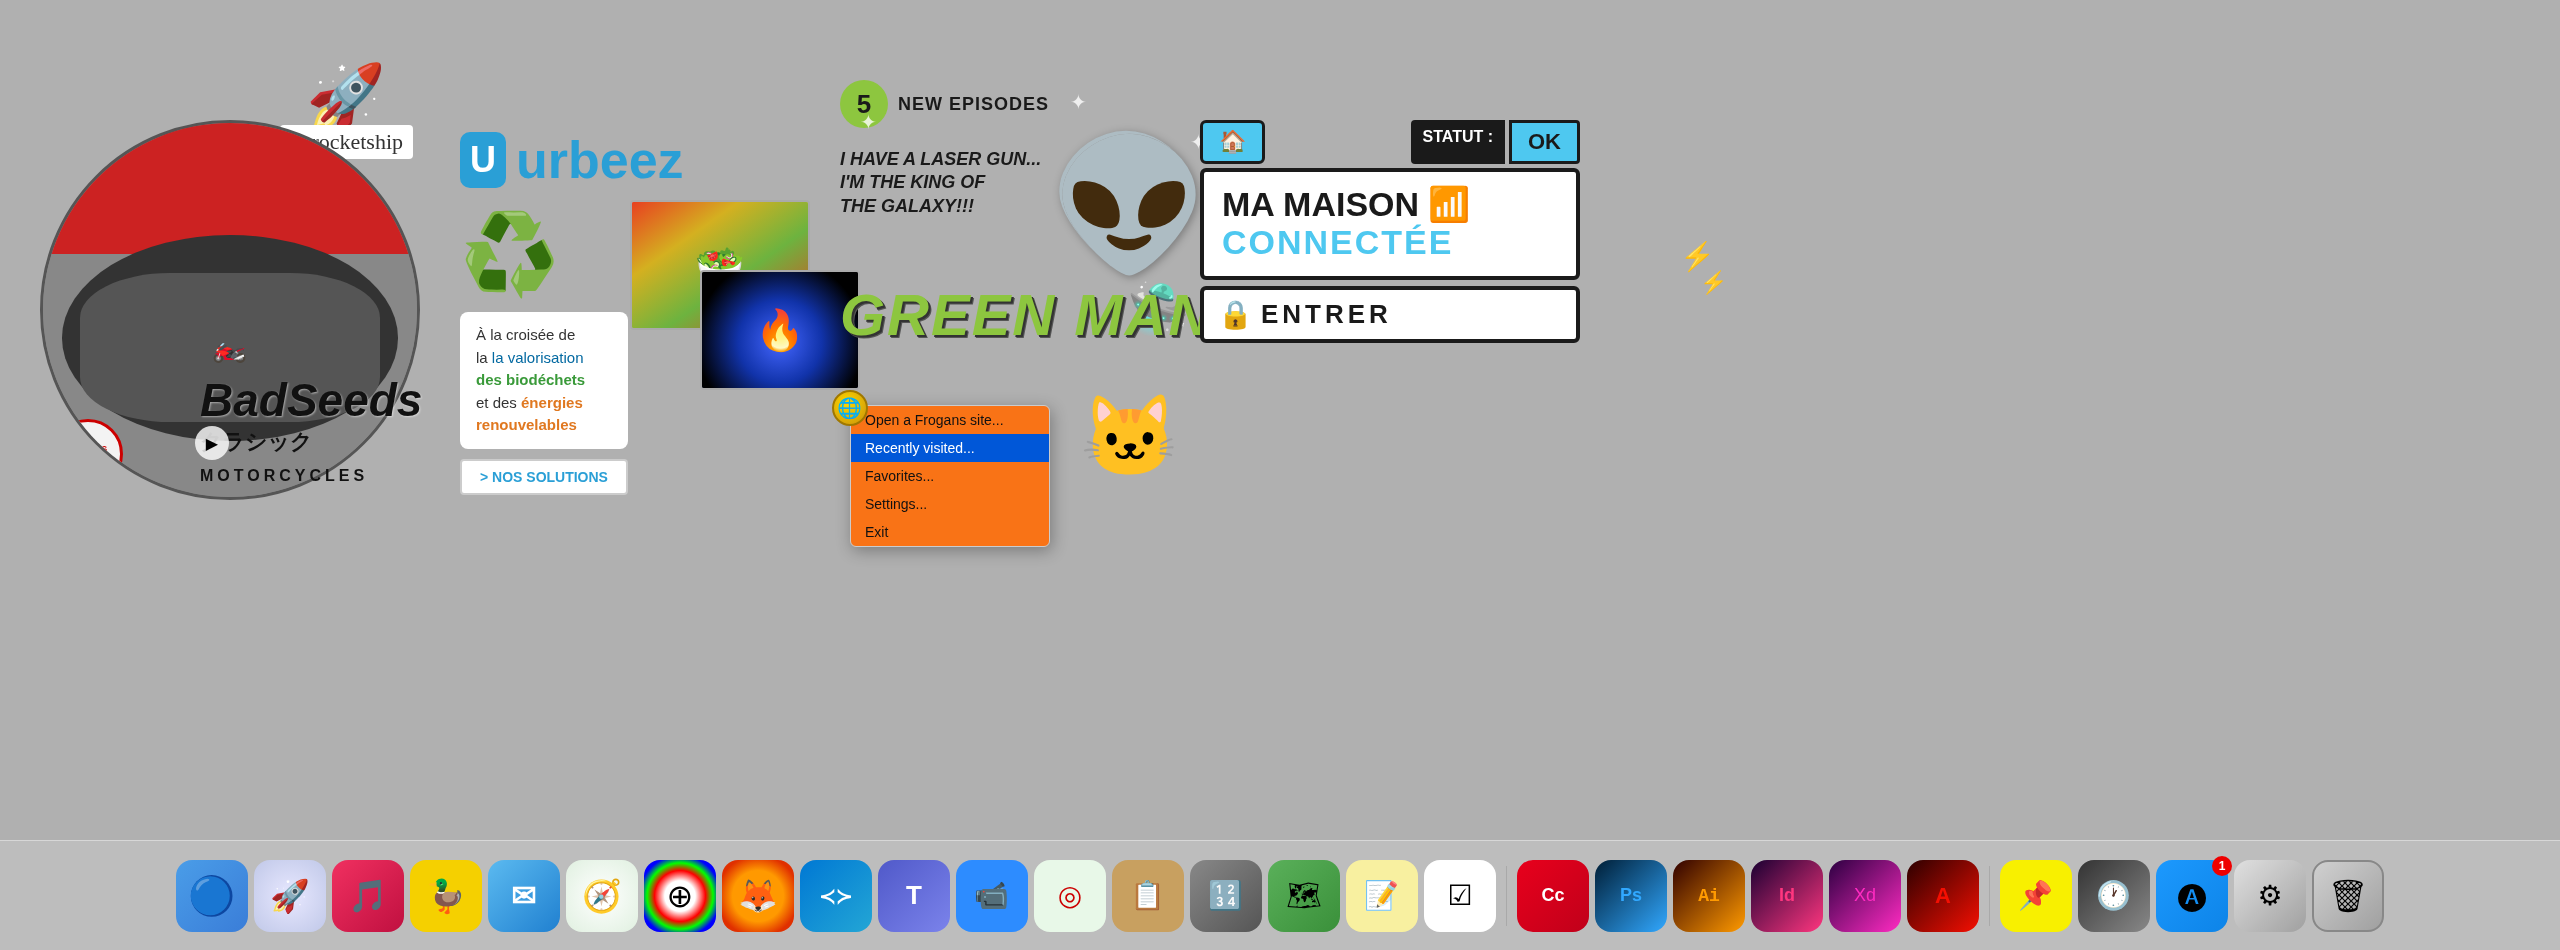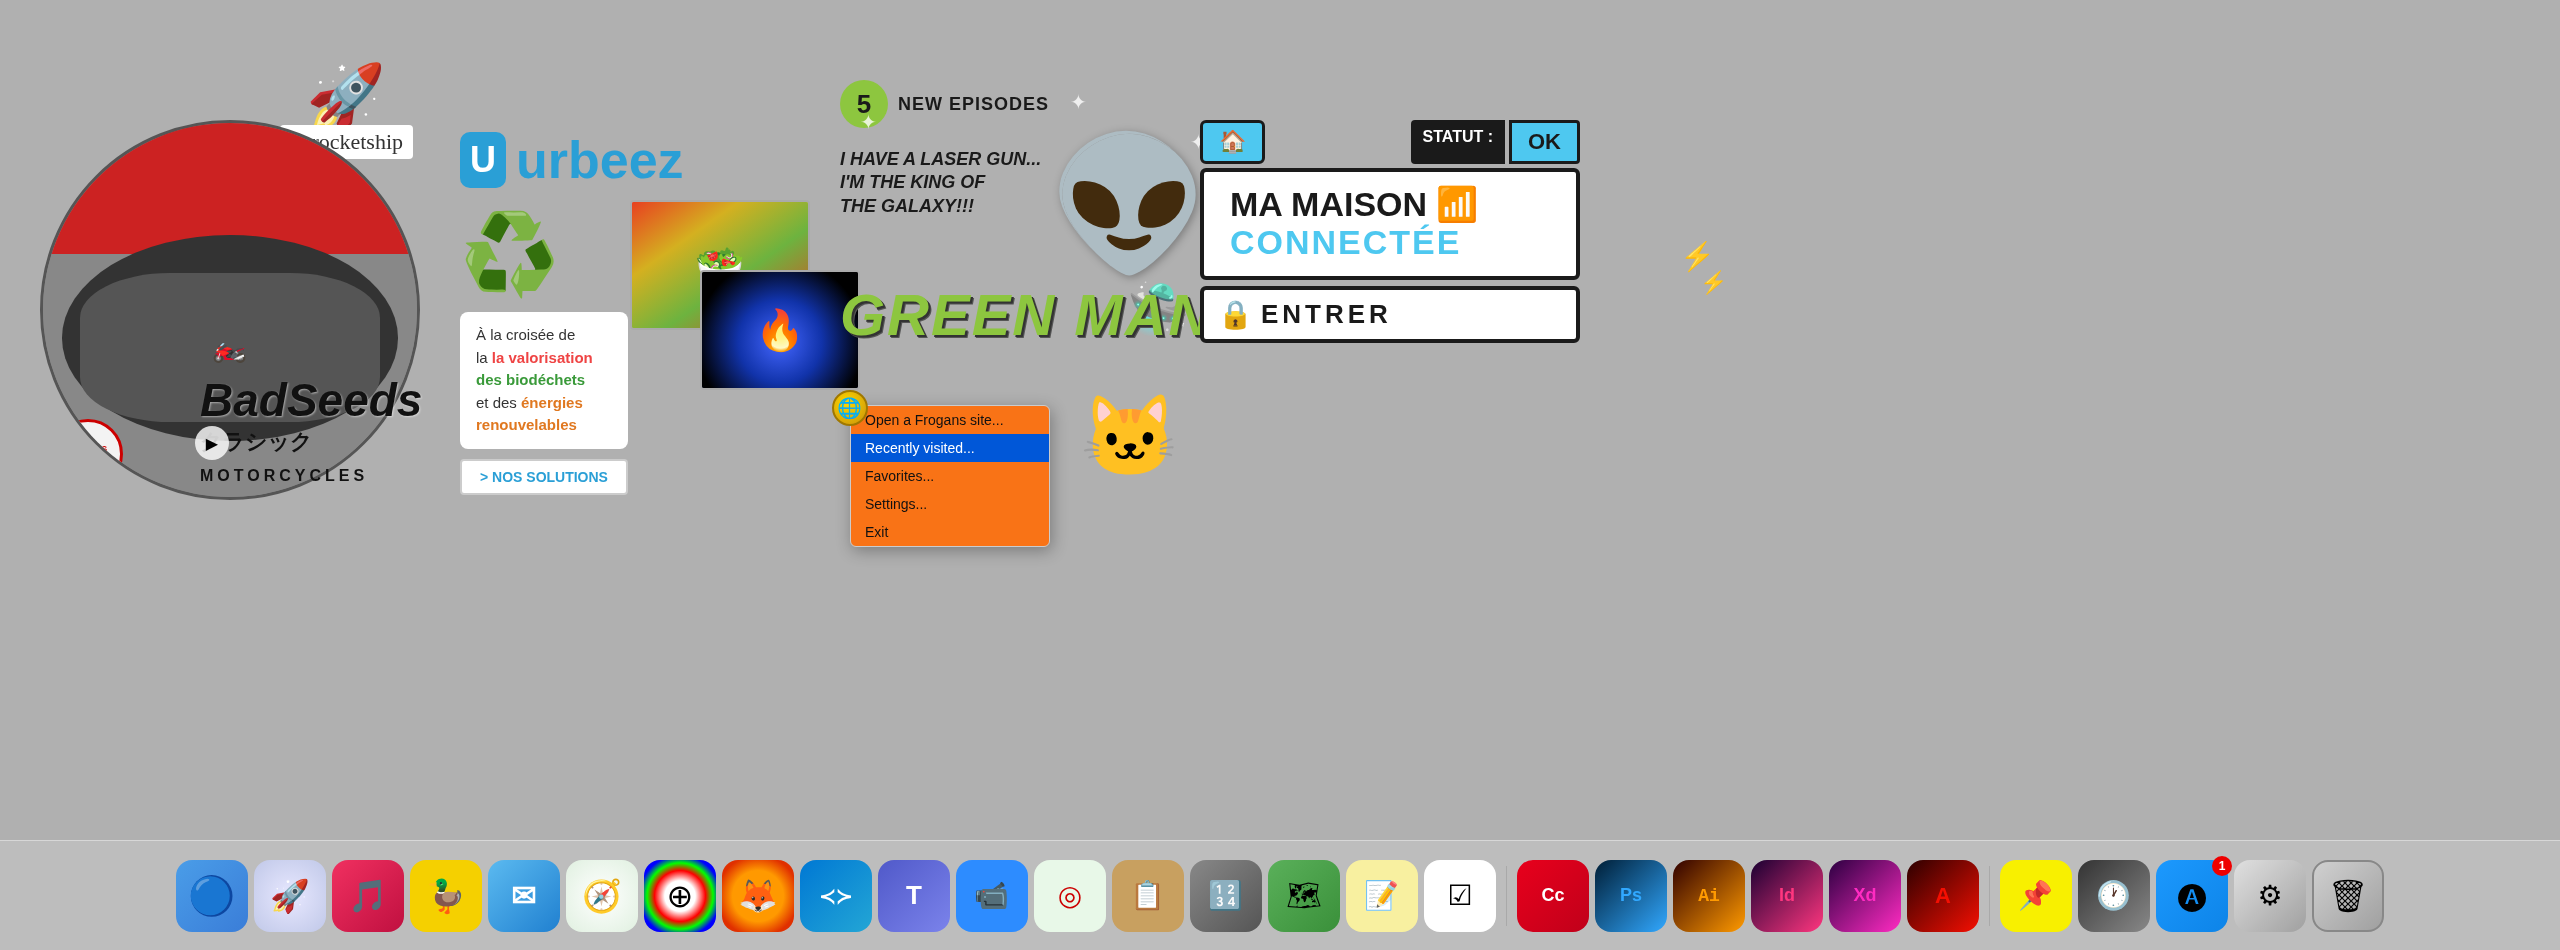--- a/index.html
+++ b/index.html
@@ -341,21 +341,21 @@
   <div style="position:absolute;top:130px;left:460px;">
     <div class="urbeez-logo">
       <div class="urbeez-u">U</div>
       <span style="color:#2a9fd6;font-size:52px;font-weight:900;">urbeez</span>
     </div>
     <div style="display:flex;align-items:flex-start;gap:8px;margin-top:8px;">
       <div>
         <div class="urbeez-recycle">♻️</div>
         <div class="urbeez-desc">
           <span>À la croisée de</span><br>
-          la <span class="highlight-green" style="color:#ef4444;font-weight:bold;">la valorisation</span><br>
+          la <span class="highlight-green" style="color:#0369a1;font-weight:normal;">la valorisation</span><br>
           <span style="color:#3a9a3a;font-weight:bold;">des biodéchets</span><br>
           et des <span class="highlight-orange" style="color:#e07820;font-weight:bold;">énergies<br>renouvelables</span>
         </div>
         <div class="urbeez-btn">&gt; NOS SOLUTIONS</div>
       </div>
     </div>
   </div>
 
   <div class="food-img1">
     <div style="width:100%;height:100%;background:linear-gradient(145deg,#e84020 0%,#d4b020 30%,#6db33f 60%,#e84020 100%);border-radius:2px;display:flex;align-items:center;justify-content:center;font-size:40px;">🥗</div>
@@ -415,21 +415,21 @@
           <span style="font-size:22px;font-weight:900;color:#1a1a1a;">🏠</span>
         </div>
       </div>
 
       <div style="display:flex;gap:4px;align-items:stretch;">
         <div style="background:#1a1a1a;color:white;font-size:16px;font-weight:bold;padding:8px 12px;border-radius:4px 0 0 4px;">STATUT :</div>
         <div style="background:#4ec8f0;color:#1a1a1a;font-size:22px;font-weight:900;padding:6px 16px;border-radius:0 4px 4px 0;border:3px solid #1a1a1a;">OK</div>
       </div>
     </div>
 
-    <div style="border:4px solid #1a1a1a;border-radius:6px;background:white;padding:14px 26px;">
+    <div style="border:4px solid #1a1a1a;border-radius:6px;background:white;padding:14px 18px;">
       <div style="font-size:34px;font-weight:900;color:#1a1a1a;text-transform:uppercase;line-height:1.1;">
         <span>MA MAISON</span>
         <span style="color:#4ec8f0;">📶</span>
       </div>
       <div style="font-size:34px;font-weight:900;color:#4ec8f0;text-transform:uppercase;letter-spacing:2px;">CONNECTÉE</div>
     </div>
 
     <div style="display:flex;align-items:center;gap:8px;margin-top:6px;border:4px solid #1a1a1a;border-radius:6px;background:#fff;padding:8px 14px;">
       <span style="font-size:28px;">🔒</span>
       <span style="font-size:26px;font-weight:900;letter-spacing:4px;color:#1a1a1a;">ENTRER</span>
@@ -520,21 +520,21 @@
 
   <div class="dock-item dock-ai">
     <span style="font-size:18px;font-weight:900;color:#ff9a00;">Ai</span>
   </div>
 
   <div class="dock-item dock-id">
     <span style="font-size:18px;font-weight:900;color:#ff367f;">Id</span>
   </div>
 
   <div class="dock-item dock-xd">
-    <span style="font-size:18px;font-weight:700;color:#ff2bc2;">Xd</span>
+    <span style="font-size:18px;font-weight:400;color:#ff2bc2;">Xd</span>
   </div>
 
   <div class="dock-item dock-acrobat">
     <span style="font-size:22px;font-weight:900;color:#f40f02;">A</span>
   </div>
 
   <div class="dock-separator"></div>
 
   <div class="dock-item dock-notes2">
     <span style="font-size:28px;">📌</span>

